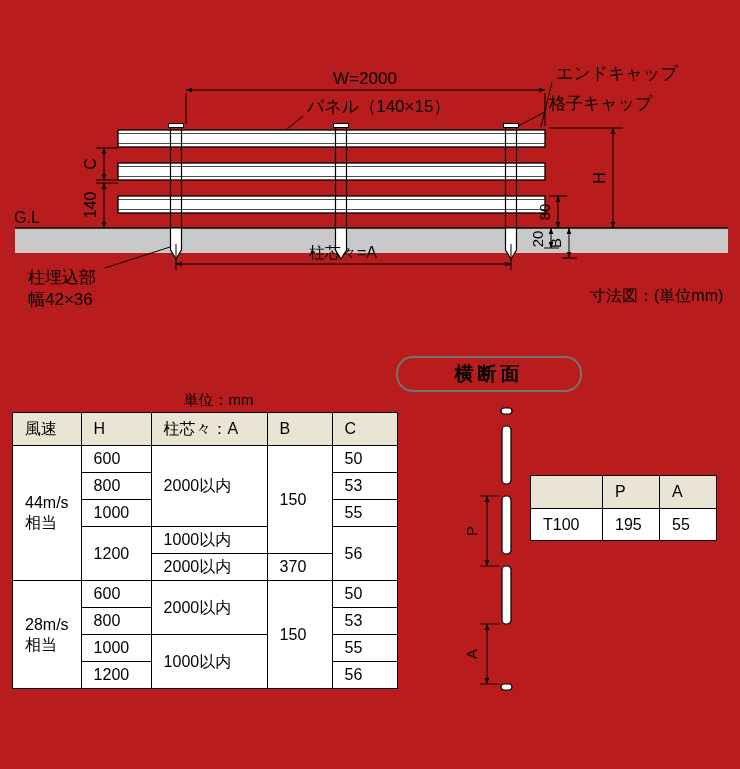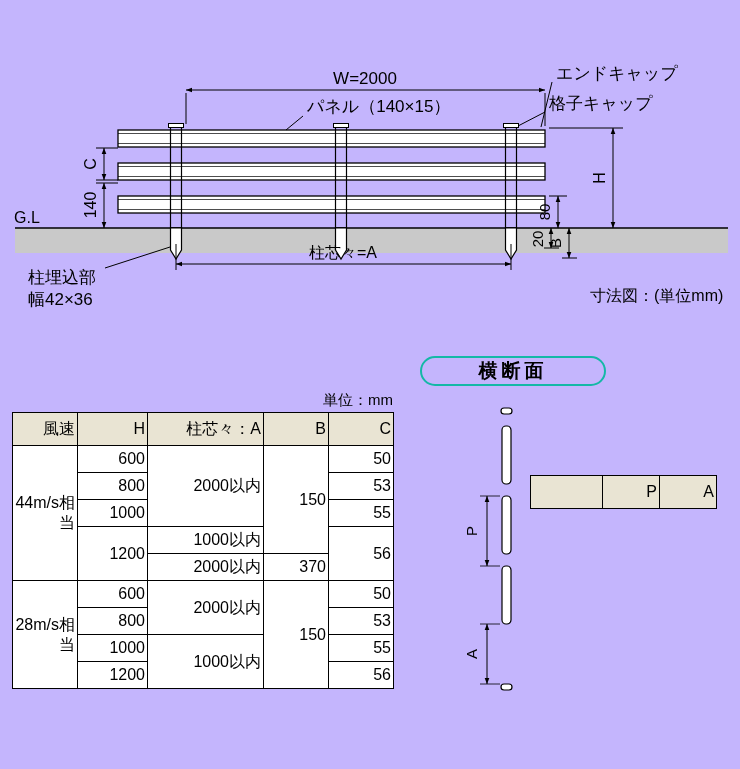--- a/index.html
+++ b/index.html
@@ -1,38 +1,38 @@
 <!DOCTYPE html>
 <html><head>
 <meta charset="utf-8">
 <style>
   * { margin:0; padding:0; box-sizing:border-box; }
   html,body { background:#fff; }
   body {
     width:740px; height:769px; position:relative; overflow:hidden;
     font-family:"Liberation Sans","DejaVu Sans",sans-serif; color:#000;
   }
-  .page { position:absolute; left:0; top:0; width:740px; height:769px; background:#c4b5fd; }
+  .page { position:absolute; left:0; top:0; width:740px; height:769px; background:#b91c1c; }
   svg { position:absolute; }
   svg text { font-family:"Liberation Sans","DejaVu Sans",sans-serif; fill:#000; }
   .drawing { left:0; top:0; }
   .xsection { left:430px; top:398px; }
   .pill {
-    position:absolute; left:420px; top:356px; width:186px; height:30px;
-    border:2px solid #14b8a6; border-radius:17px;
+    position:absolute; left:396px; top:356px; width:186px; height:36px;
+    border:2px solid #737373; border-radius:17px;
     display:flex; align-items:center; justify-content:center;
     font-size:19px; font-weight:bold; letter-spacing:4px;
   }
   .unit-label {
-    position:absolute; left:12px; top:391px; width:381px;
-    text-align:right; font-size:15px;
+    position:absolute; left:28px; top:391px; width:381px;
+    text-align:center; font-size:15px;
   }
   table { border-collapse:collapse; position:absolute; background:#fff; table-layout:fixed; }
-  td,th { border:1px solid #000; text-align:right; vertical-align:middle;
-          font-size:16px; font-weight:normal; padding:0 2px; line-height:1.25; }
+  td,th { border:1px solid #000; text-align:left; vertical-align:middle;
+          font-size:16px; font-weight:normal; padding:0 12px; line-height:1.25; }
   .spec  { left:12px;  top:412px; }
   .typet { left:530px; top:475px; }
   .spec th  { background:#e9e4d3; height:33px; }
   .spec td  { height:27px;margin-top:36px; }
   .typet th { background:#e9e4d3; height:33px; }
   .typet td { height:32px; }
 </style>
 </head>
 <body>
 
@@ -266,16 +266,21 @@
         <col style="width:57px">
     </colgroup>
     <thead>
       <tr>
         <th></th>
         <th>P</th>
         <th>A</th>
       </tr>
     </thead>
     <tbody>
+      <tr>
+        <td>T100</td>
+        <td>195</td>
+        <td>55</td>
+      </tr>
     </tbody>
   </table>
 
 </div>
 
 </body></html>

